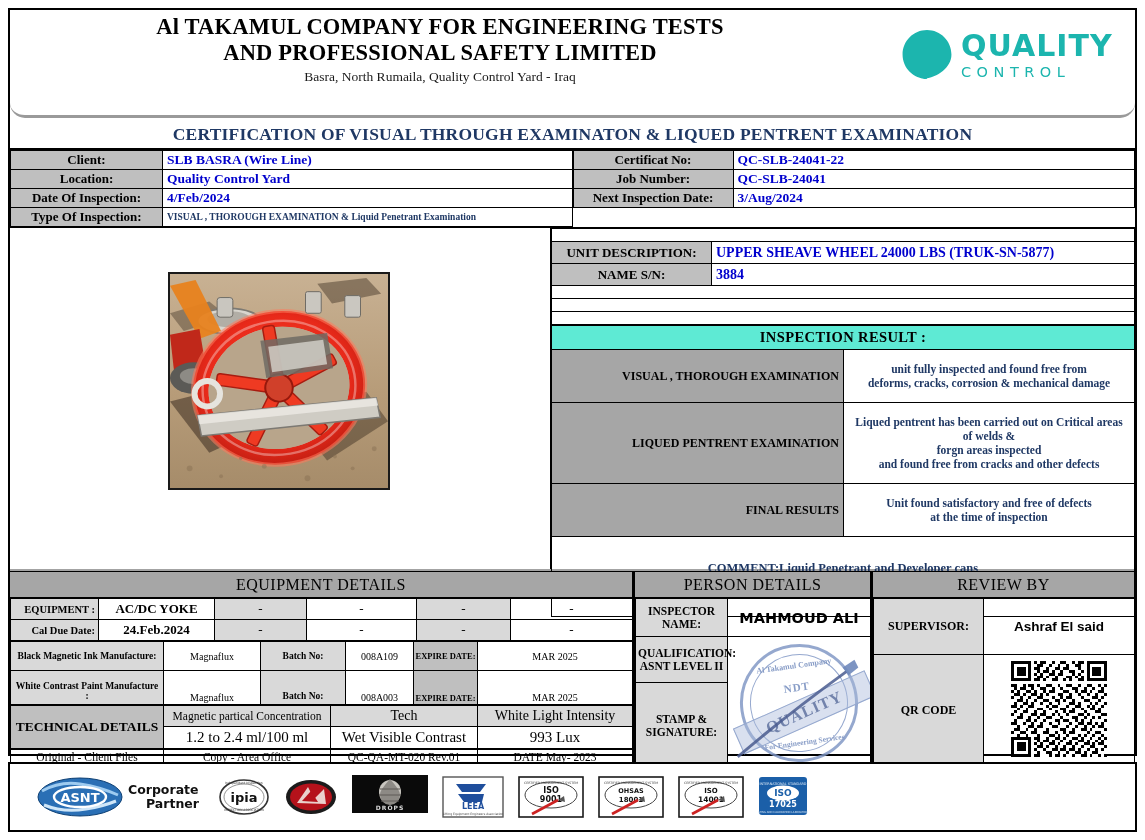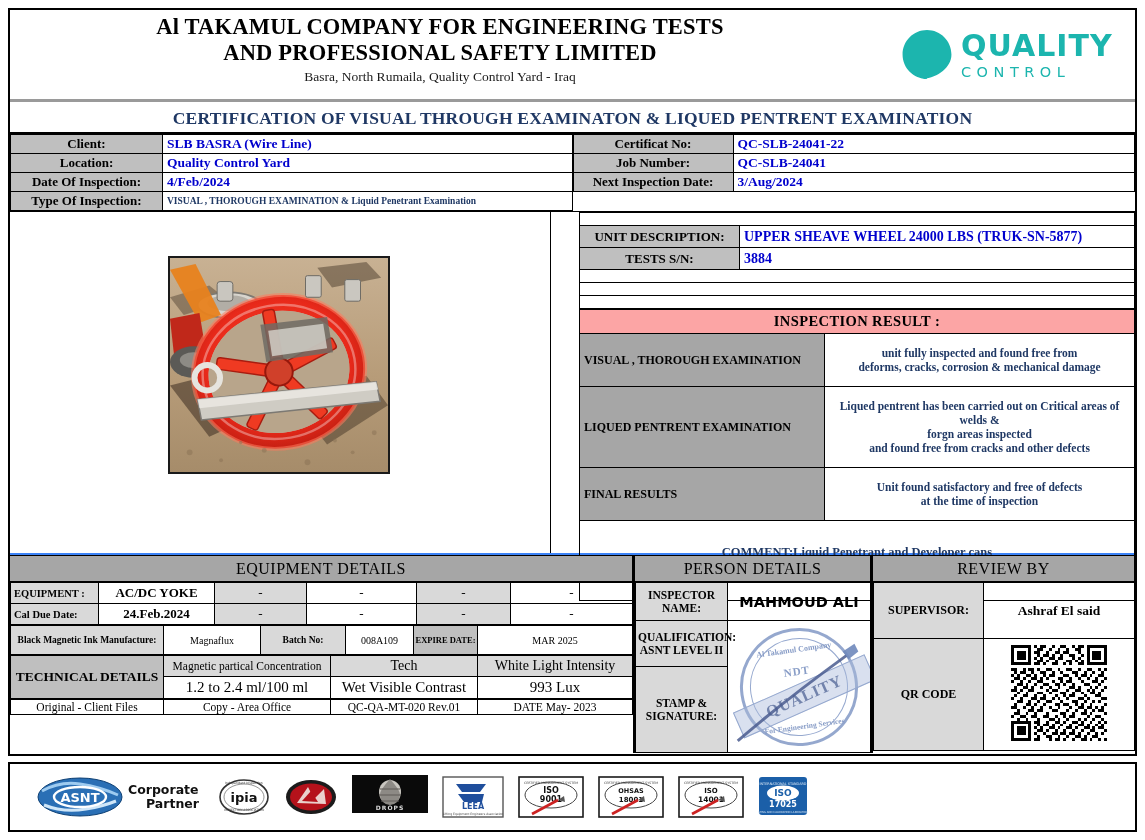--- a/index.html
+++ b/index.html
@@ -32,23 +32,24 @@
     background: #fff;
     left: 32%; top: 32%; width: 36%; height: 36%;
   }
   .tooth {
     position: absolute; background: #c9ccc0;
     left: 50%; top: 50%; transform-origin: 50% 50%;
   }
   
   .header {
     position: relative;
-    height: 92px;
+    height: 108px;
     border-bottom: 3px solid #9a9a9a;
     overflow: hidden;
+    border-radius: 15px;
   }
   .company-block {
     position: absolute; left: 0; top: 4px; width: 860px;
     text-align: center;
   }
   .company-l1, .company-l2 {
     font-family: "Liberation Serif", serif;
     font-weight: bold; color: #000;
     font-size: 22.5px; line-height: 26px;
     letter-spacing: .2px;
@@ -116,22 +117,21 @@
   .info-band tr { height: 18px; }
   .type-val {
     font-size: 9.5px; color: #1f3864; font-weight: bold;
   }
   .spec-val { font-size: 12.5px; color: #2f5597; font-weight: bold;}
   
   .mid {
     position: relative;
     display: flex;
     height: 343px;
-    border-bottom: 2px solid #3b82f6;
-    gap: 28px;
+    border-bottom: 2px solid #a3a3a3;
   }
   .mid-left {
     width: 541px;
     border-right: 1px solid #000;
     position: relative;
   }
   .photo {
     position: absolute;
     left: 158px; top: 44px;
     width: 222px; height: 218px;
@@ -140,35 +140,35 @@
     overflow: hidden;
   }
   .mid-right { flex: 1; position: relative; }
   .mr-table { width: 100%; }
   .mr-table .lbl { width: 160px; }
   .spacer-row td {
     border: 1px solid #000;
     height: 13px;
   }
   .ir-head {
-    background: #fca5a5;
+    background: #5eead4;
     border: 1px solid #000;
     text-align: center;
     font-family: "Liberation Serif", serif;
     font-weight: bold; font-size: 14.5px; color: #000;
     padding: 3px 0;
     letter-spacing: .4px;
   }
   .ir-lbl {
     background: #a6a6a6;
     border: 1px solid #000;
-    text-align: left;
+    text-align: right;
     font-family: "Liberation Serif", serif;
     font-weight: bold; font-size: 12px; color: #000;
-    width: 245px;
+    width: 292px;
     padding: 2px 4px;
   }
   .ir-val {
     border: 1px solid #000;
     text-align: center;
     font-family: "Liberation Serif", serif;
     font-weight: bold; font-size: 11.5px; color: #1f3864;
     line-height: 14px;
     padding: 12px 6px;
   }
@@ -193,21 +193,21 @@
     text-align: center;
     font-family: "Liberation Serif", serif;
     font-size: 16px; color: #000;
     height: 27px; line-height: 25px;
     letter-spacing: .5px;
   }
   .eq-table { width: 100%; table-layout: fixed; }
   .eq-h {
     background: #d9d9d9;
     border: 1px solid #000;
-    text-align: left;
+    text-align: right;
     font-family: "Liberation Serif", serif;
     font-weight: bold; font-size: 10.5px; color: #000;
     padding: 2px 3px;
   }
   .eq-v {
     border: 1px solid #000;
     text-align: center;
     font-family: "Liberation Serif", serif;
     font-weight: bold; font-size: 13px; color: #000;
     padding: 2px 3px;
@@ -283,21 +283,21 @@
   }
   .rv-lbl {
     background: #d9d9d9; border: 1px solid #000;
     text-align: center;
     font-family: "Liberation Serif", serif;
     font-weight: bold; font-size: 12px; color: #000;
     width: 110px;
   }
   .rv-val {
     border: 1px solid #000; text-align: center;
-    font-family: Liberation Serif, serif;
+    font-family: Liberation Sans, sans-serif;
     font-weight: bold; font-size: 13.5px; color: #000;
   }
   .qr-cell { border: 1px solid #000; text-align: center; height: 112px; }
   
   .footer-frame {
     position: absolute;
     left: 8px; top: 762px;
     width: 1129px; height: 70px;
     border: 2px solid #000;
     background: #fff;
@@ -540,21 +540,21 @@
         <table class="mr-table">
           <tbody>
             <tr class="spacer-row">
                 <td colspan="2"></td>
               </tr>
             <tr>
               <td class="lbl" style="height:22px">UNIT DESCRIPTION:</td>
               <td class="val" style="font-size:14px">UPPER SHEAVE WHEEL   24000 LBS     (TRUK-SN-5877)</td>
             </tr>
             <tr>
-              <td class="lbl" style="height:22px">TESTS S/N:</td>
+              <td class="lbl" style="height:22px">NAME S/N:</td>
               <td class="val" style="font-size:14px">3884</td>
             </tr>
             <tr class="spacer-row">
                 <td colspan="2"></td>
               </tr>
             <tr class="spacer-row">
                 <td colspan="2"></td>
               </tr>
             <tr class="spacer-row">
                 <td colspan="2"></td>
@@ -634,20 +634,28 @@
               <col>
           </colgroup>
           <tbody>
             <tr style="height:29px">
               <td class="mm-lbl">Black Magnetic Ink Manufacture:</td>
               <td class="mm-val">Magnaflux</td>
               <td class="mm-lbl">Batch No:</td>
               <td class="mm-val">008A109</td>
               <td class="exp-lbl">EXPIRE DATE:</td>
               <td class="mm-val">MAR 2025</td>
+            </tr>
+            <tr style="height:34px">
+              <td class="mm-lbl" style="vertical-align:bottom">White Contrast Paint Manufacture :</td>
+              <td class="mm-val" style="vertical-align:bottom">Magnaflux</td>
+              <td class="mm-lbl" style="vertical-align:bottom">Batch No:</td>
+              <td class="mm-val" style="vertical-align:bottom">008A003</td>
+              <td class="exp-lbl" style="vertical-align:bottom">EXPIRE DATE:</td>
+              <td class="mm-val" style="vertical-align:bottom">MAR 2025</td>
             </tr>
           </tbody>
         </table>
 
         <table class="eq-table">
           <colgroup>
             <col style="width:153px">
               <col style="width:167px">
               <col style="width:147px">
               <col>

